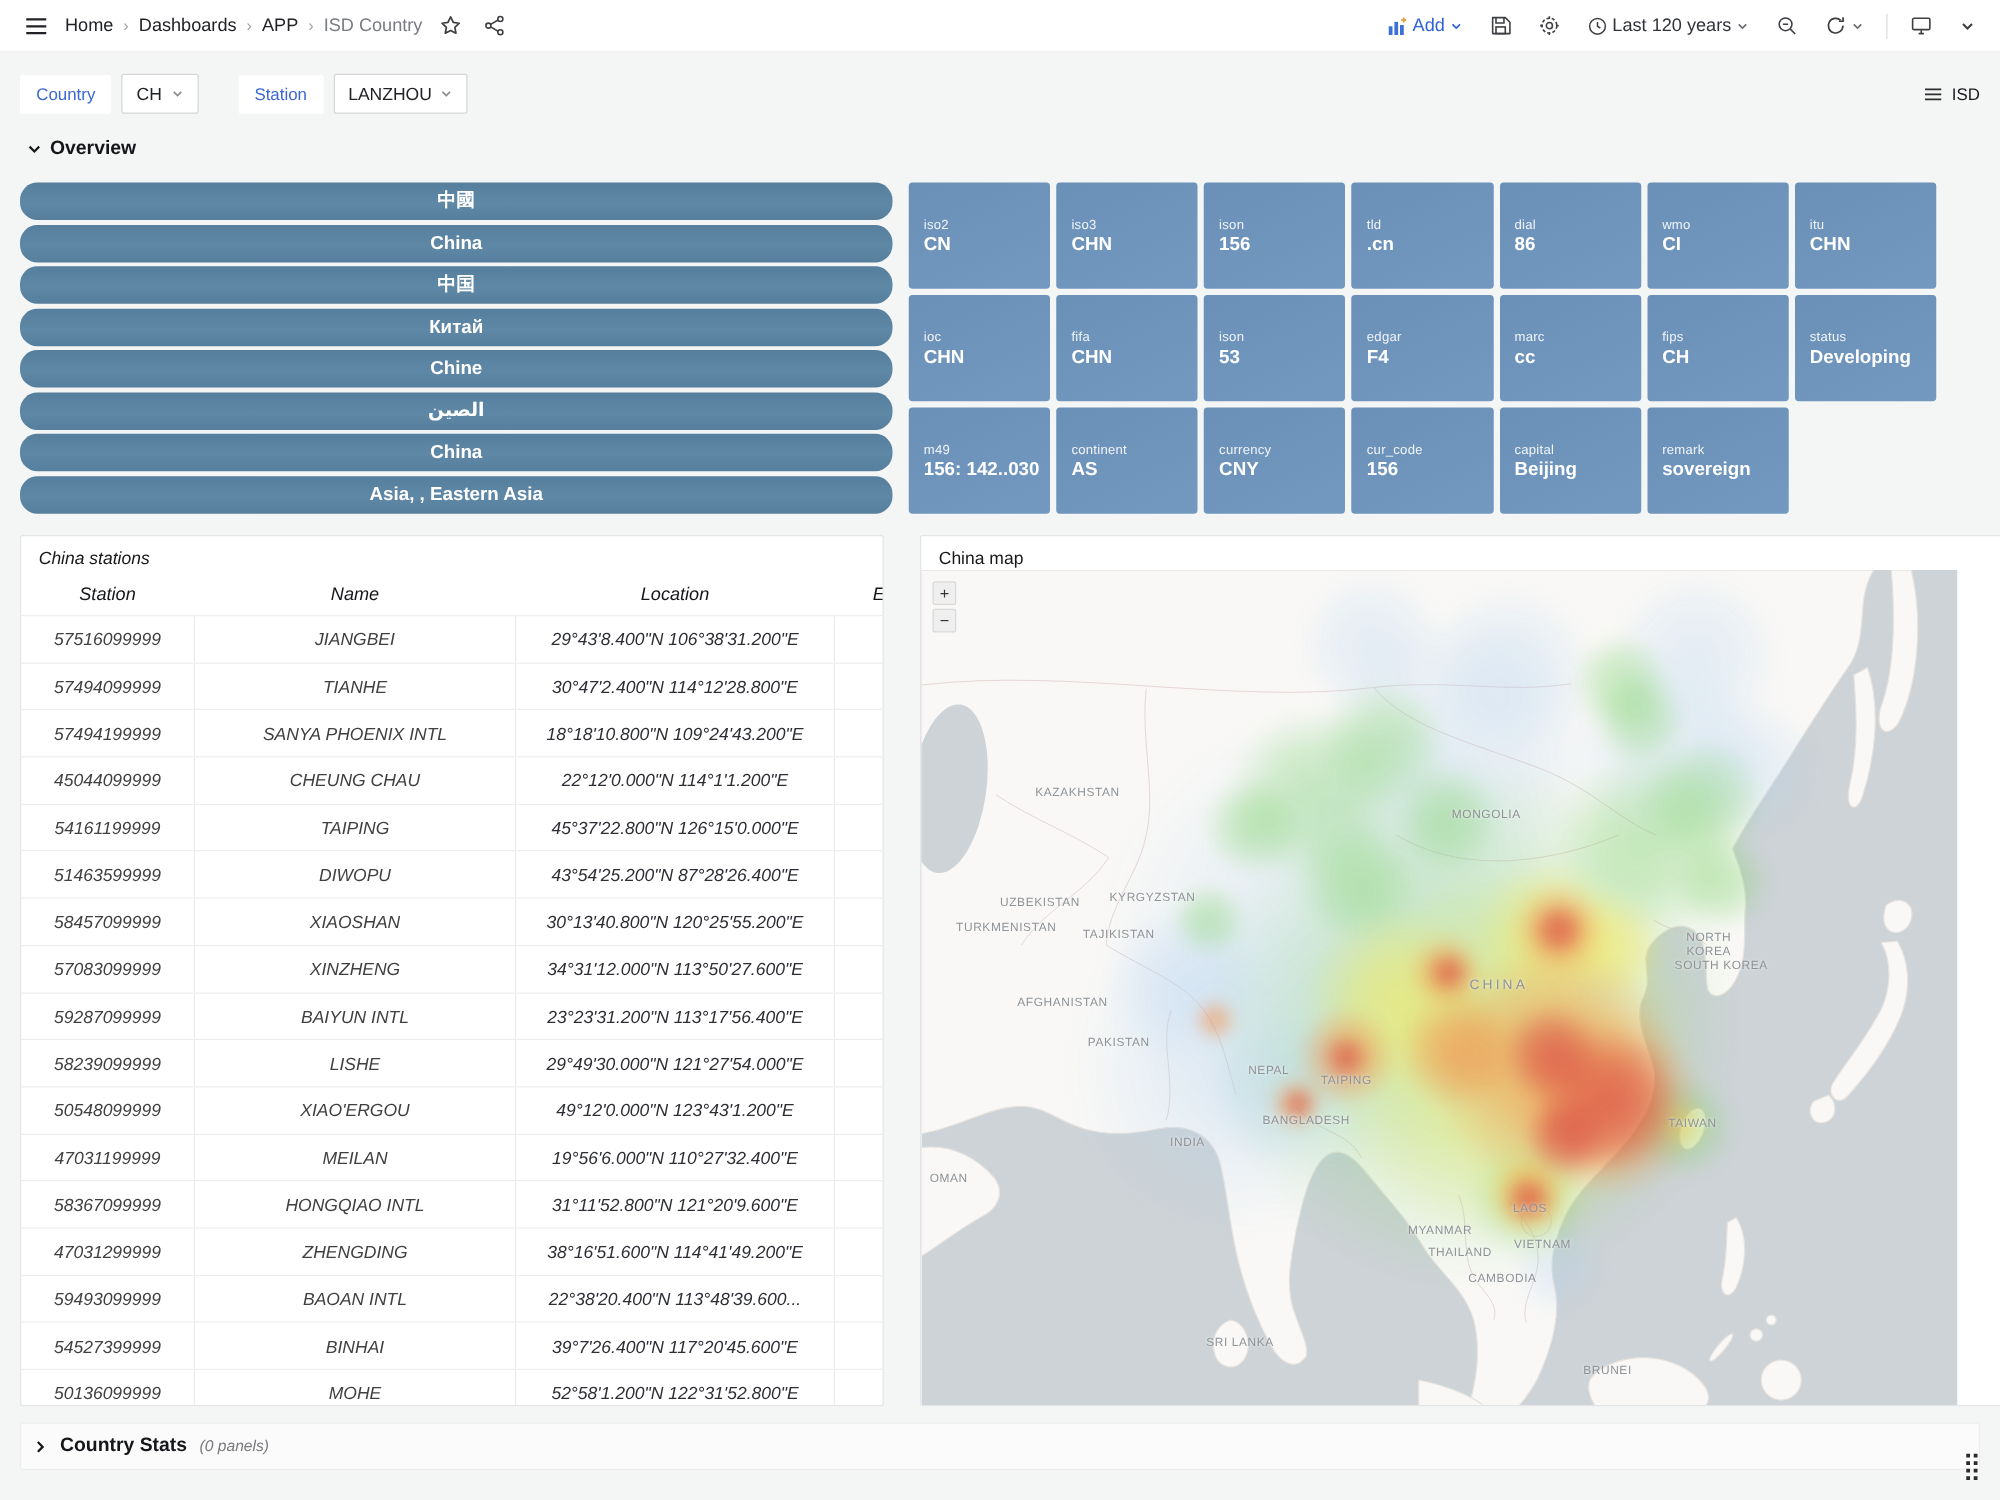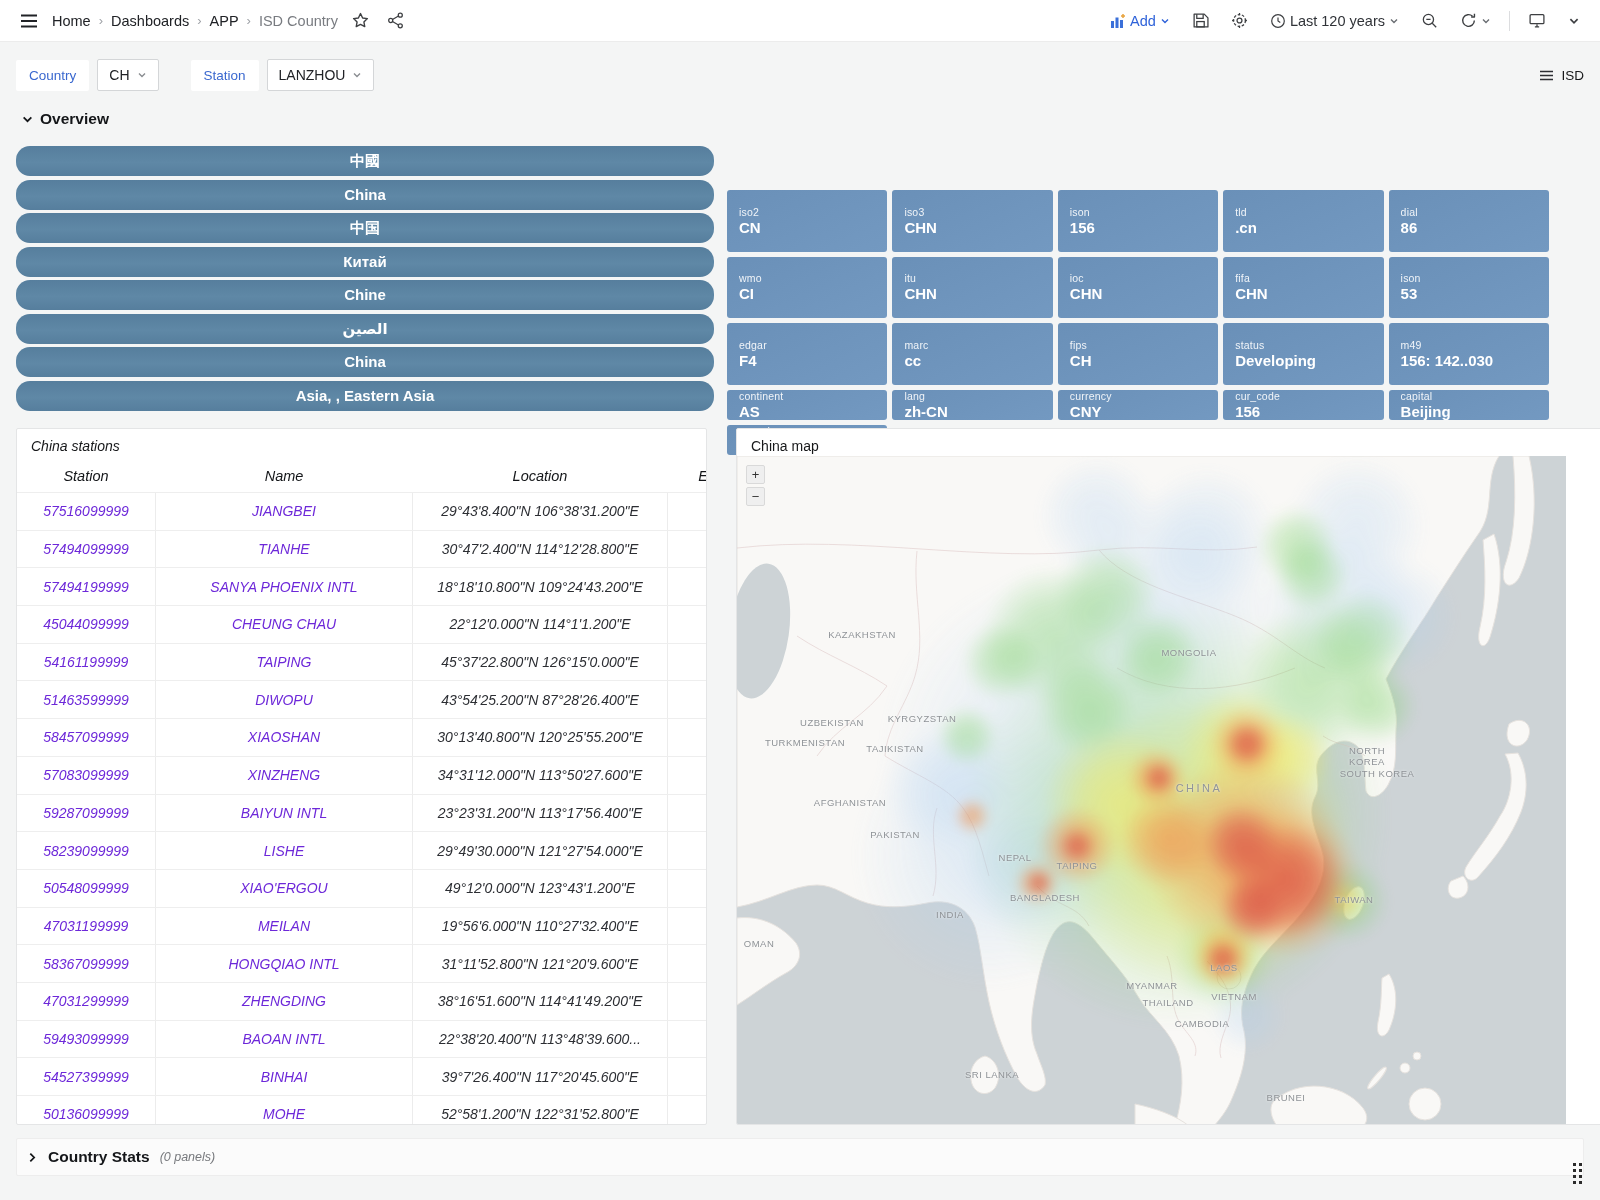--- a/index.html
+++ b/index.html
@@ -45,21 +45,21 @@
 
   
   .bars-panel { position:absolute; top:146px; left:16px; width:698px; height:265px;
     display:flex; flex-direction:column; justify-content:space-between; }
   .name-bar { height:30px; border-radius:14px; color:#fff; font-size:15px; font-weight:700;
     text-align:center; line-height:30px;
     background:linear-gradient(180deg,#567e9d 0%,#5f88a6 55%,#567e9d 100%); }
 
   
   .stats-grid { position:absolute; top:146px; left:727px; width:822px; height:265px;
-    display:grid; grid-template-columns:repeat(5,1fr); grid-template-rows:repeat(3,1fr); gap:5px;margin-top:44px; }
+    display:grid; grid-template-columns:repeat(7,1fr); grid-template-rows:repeat(3,1fr); gap:5px; }
   .stat-tile { border-radius:3px; background:linear-gradient(155deg,#6a90b8 0%,#7399c1 100%);
     color:#fff; display:flex; flex-direction:column; justify-content:center; padding-left:12px; }
   .stat-label { font-size:10.5px; opacity:.9; letter-spacing:.2px; }
   .stat-value { font-size:15px; font-weight:700; margin-top:1px; }
 
   
   .panel { position:absolute; background:#fff; border:1px solid #e4e5e6; border-radius:2px;
     overflow:hidden; }
   .panel-title { font-size:14px; font-weight:500; color:#17181a; padding:9px 14px 6px 14px; }
 
@@ -69,21 +69,21 @@
   .thead { display:flex; height:32px; align-items:center; }
   .th { font-size:14.5px; font-weight:500; color:#141619; text-align:center; }
   .trow { display:flex; height:37.7px; align-items:center; border-top:1px solid #eeeeee; }
   .td { font-size:14px; text-align:center; overflow:hidden; white-space:nowrap; height:100%;
     display:flex; align-items:center; justify-content:center; }
   .c-station { width:138px; }
   .c-name { width:258px; border-left:1px solid #ececec; border-right:1px solid #ececec; }
   .c-loc { width:255px; border-right:1px solid #ececec; }
   .c-elev { width:120px; }
   .thead .c-name, .thead .c-loc { border-color:transparent; }
-  .td.link { color:#6d28d9; cursor:pointer; }
+  .td.link { color:#404040; cursor:pointer; }
   .td.plain { color:#2c2e33; }
 
   
   .map-panel { top:428px; left:736px; width:952px; height:697px; }
   .map { position:absolute; top:27px; left:0; right:0; bottom:0; overflow:hidden; cursor:grab; }
   .map svg.base { position:absolute; inset:0; }
   .heat { position:absolute; inset:0; filter:blur(6px); opacity:.82; pointer-events:none; }
   .map-label { position:absolute; transform:translate(-50%,-50%); font-size:9.5px;
     color:#8e9296; letter-spacing:.5px; white-space:pre-line; text-align:center;
     text-shadow:0 0 3px rgba(255,255,255,.8); pointer-events:none; }
@@ -332,24 +332,20 @@
       <div class="stat-tile">
         <div class="stat-label">m49</div>
         <div class="stat-value">156: 142..030</div>
       </div>
 
       <div class="stat-tile">
         <div class="stat-label">continent</div>
         <div class="stat-value">AS</div>
       </div>
 
-      <div class="stat-tile">
-        <div class="stat-label">lang</div>
-        <div class="stat-value">zh-CN</div>
-      </div>
 
       <div class="stat-tile">
         <div class="stat-label">currency</div>
         <div class="stat-value">CNY</div>
       </div>
 
       <div class="stat-tile">
         <div class="stat-label">cur_code</div>
         <div class="stat-value">156</div>
       </div>

